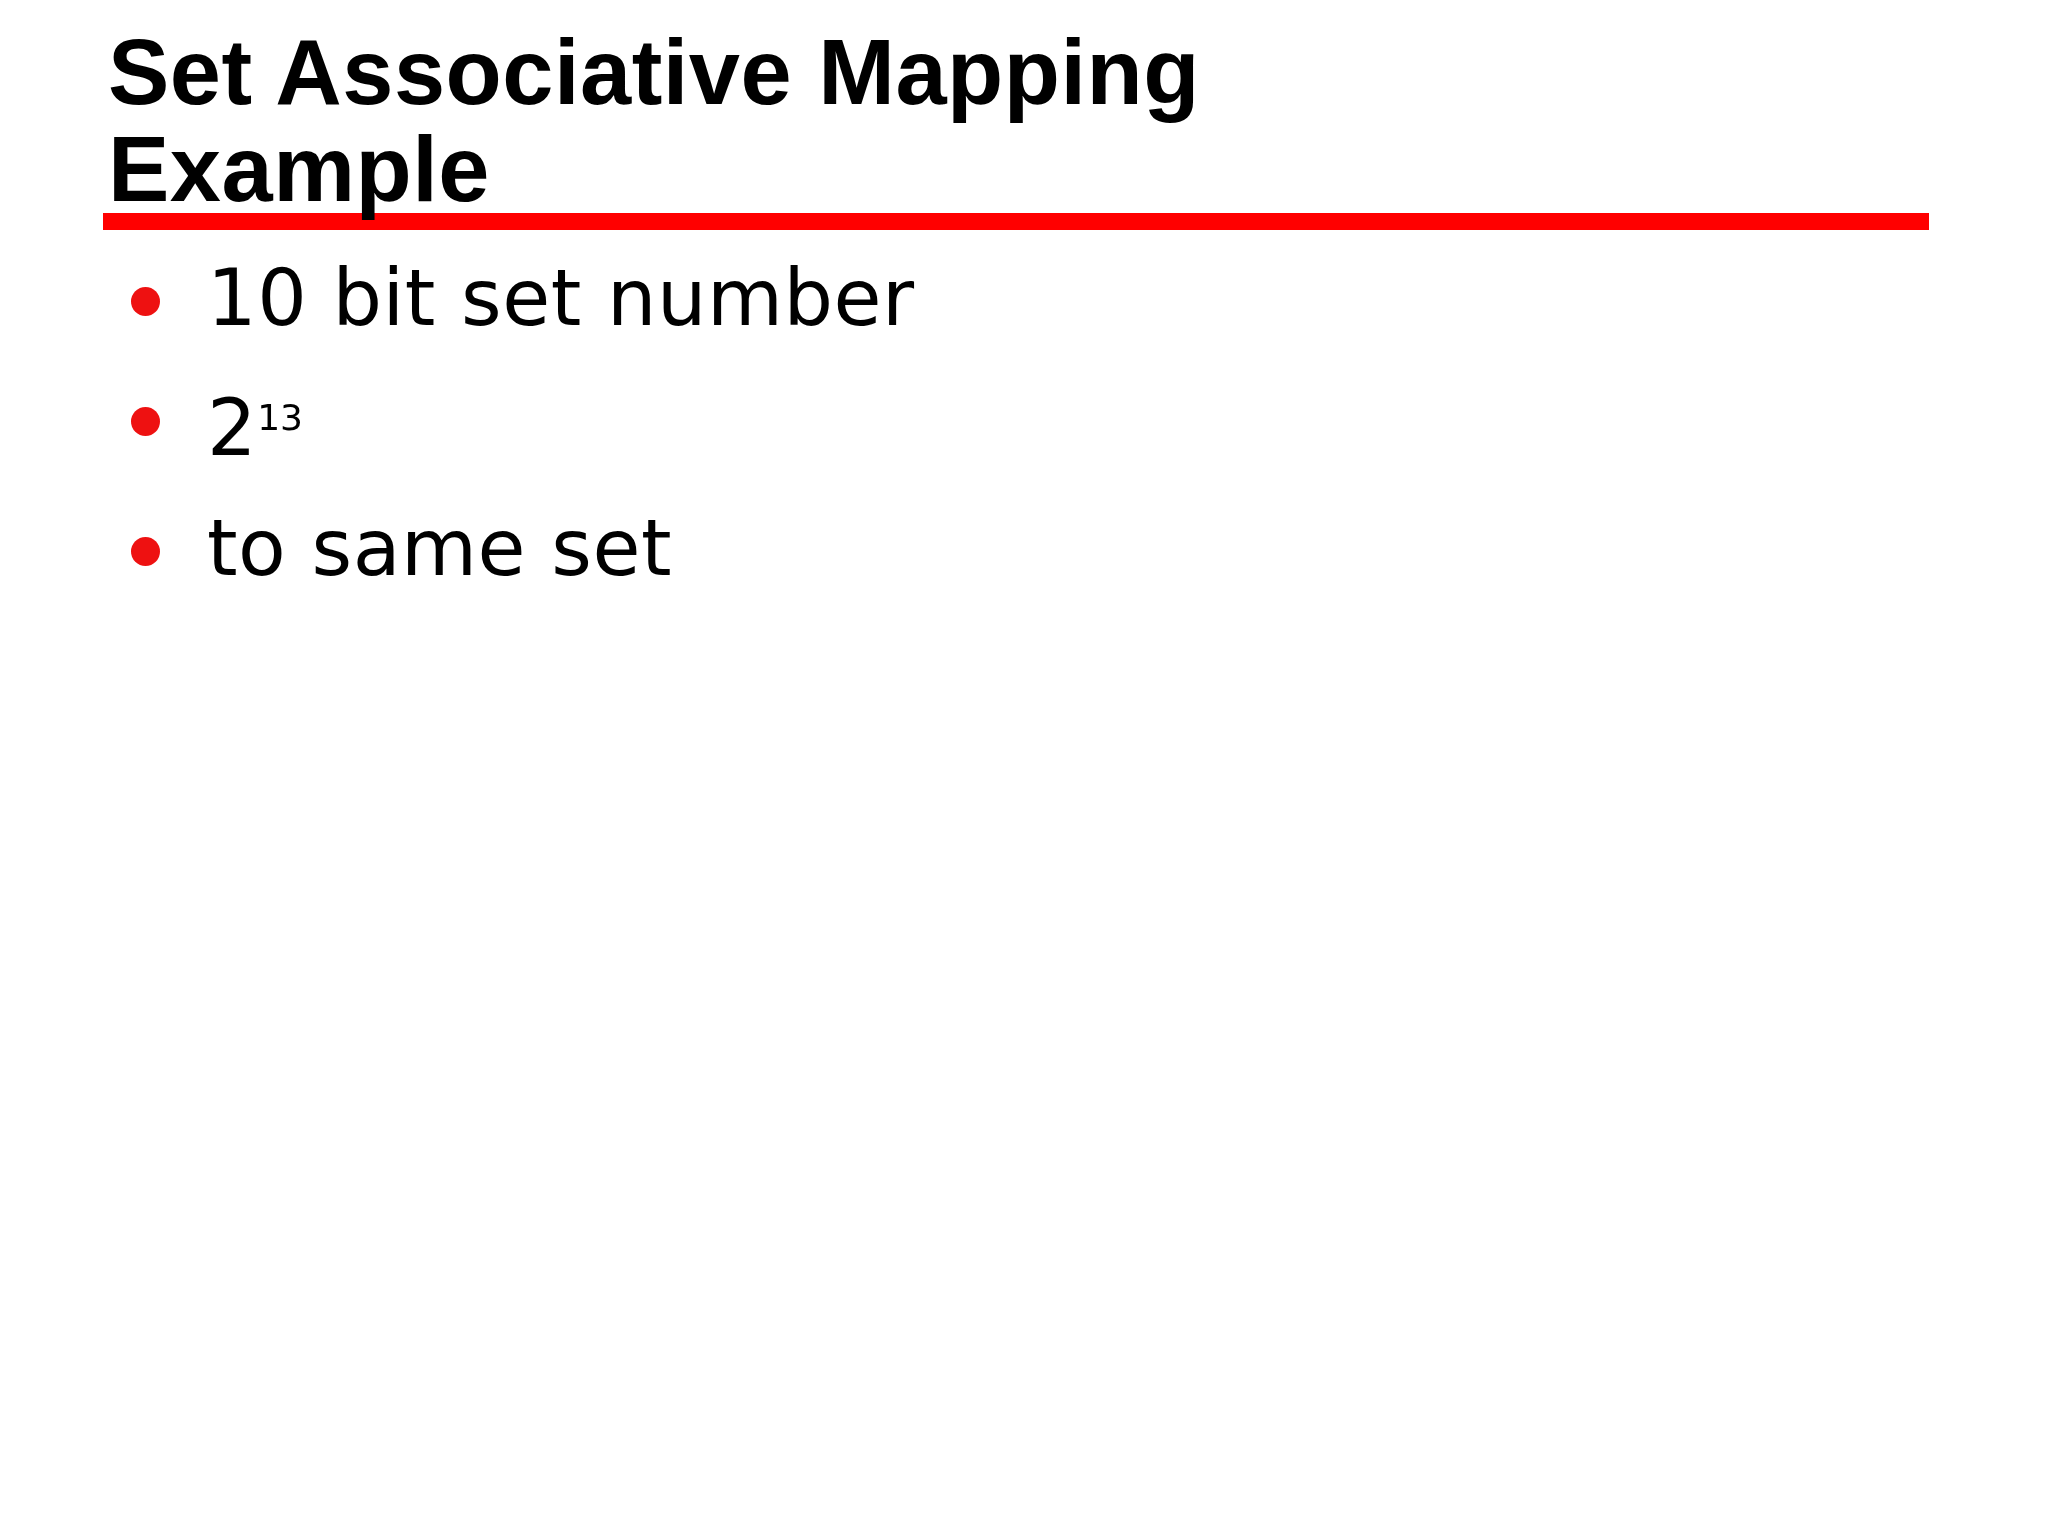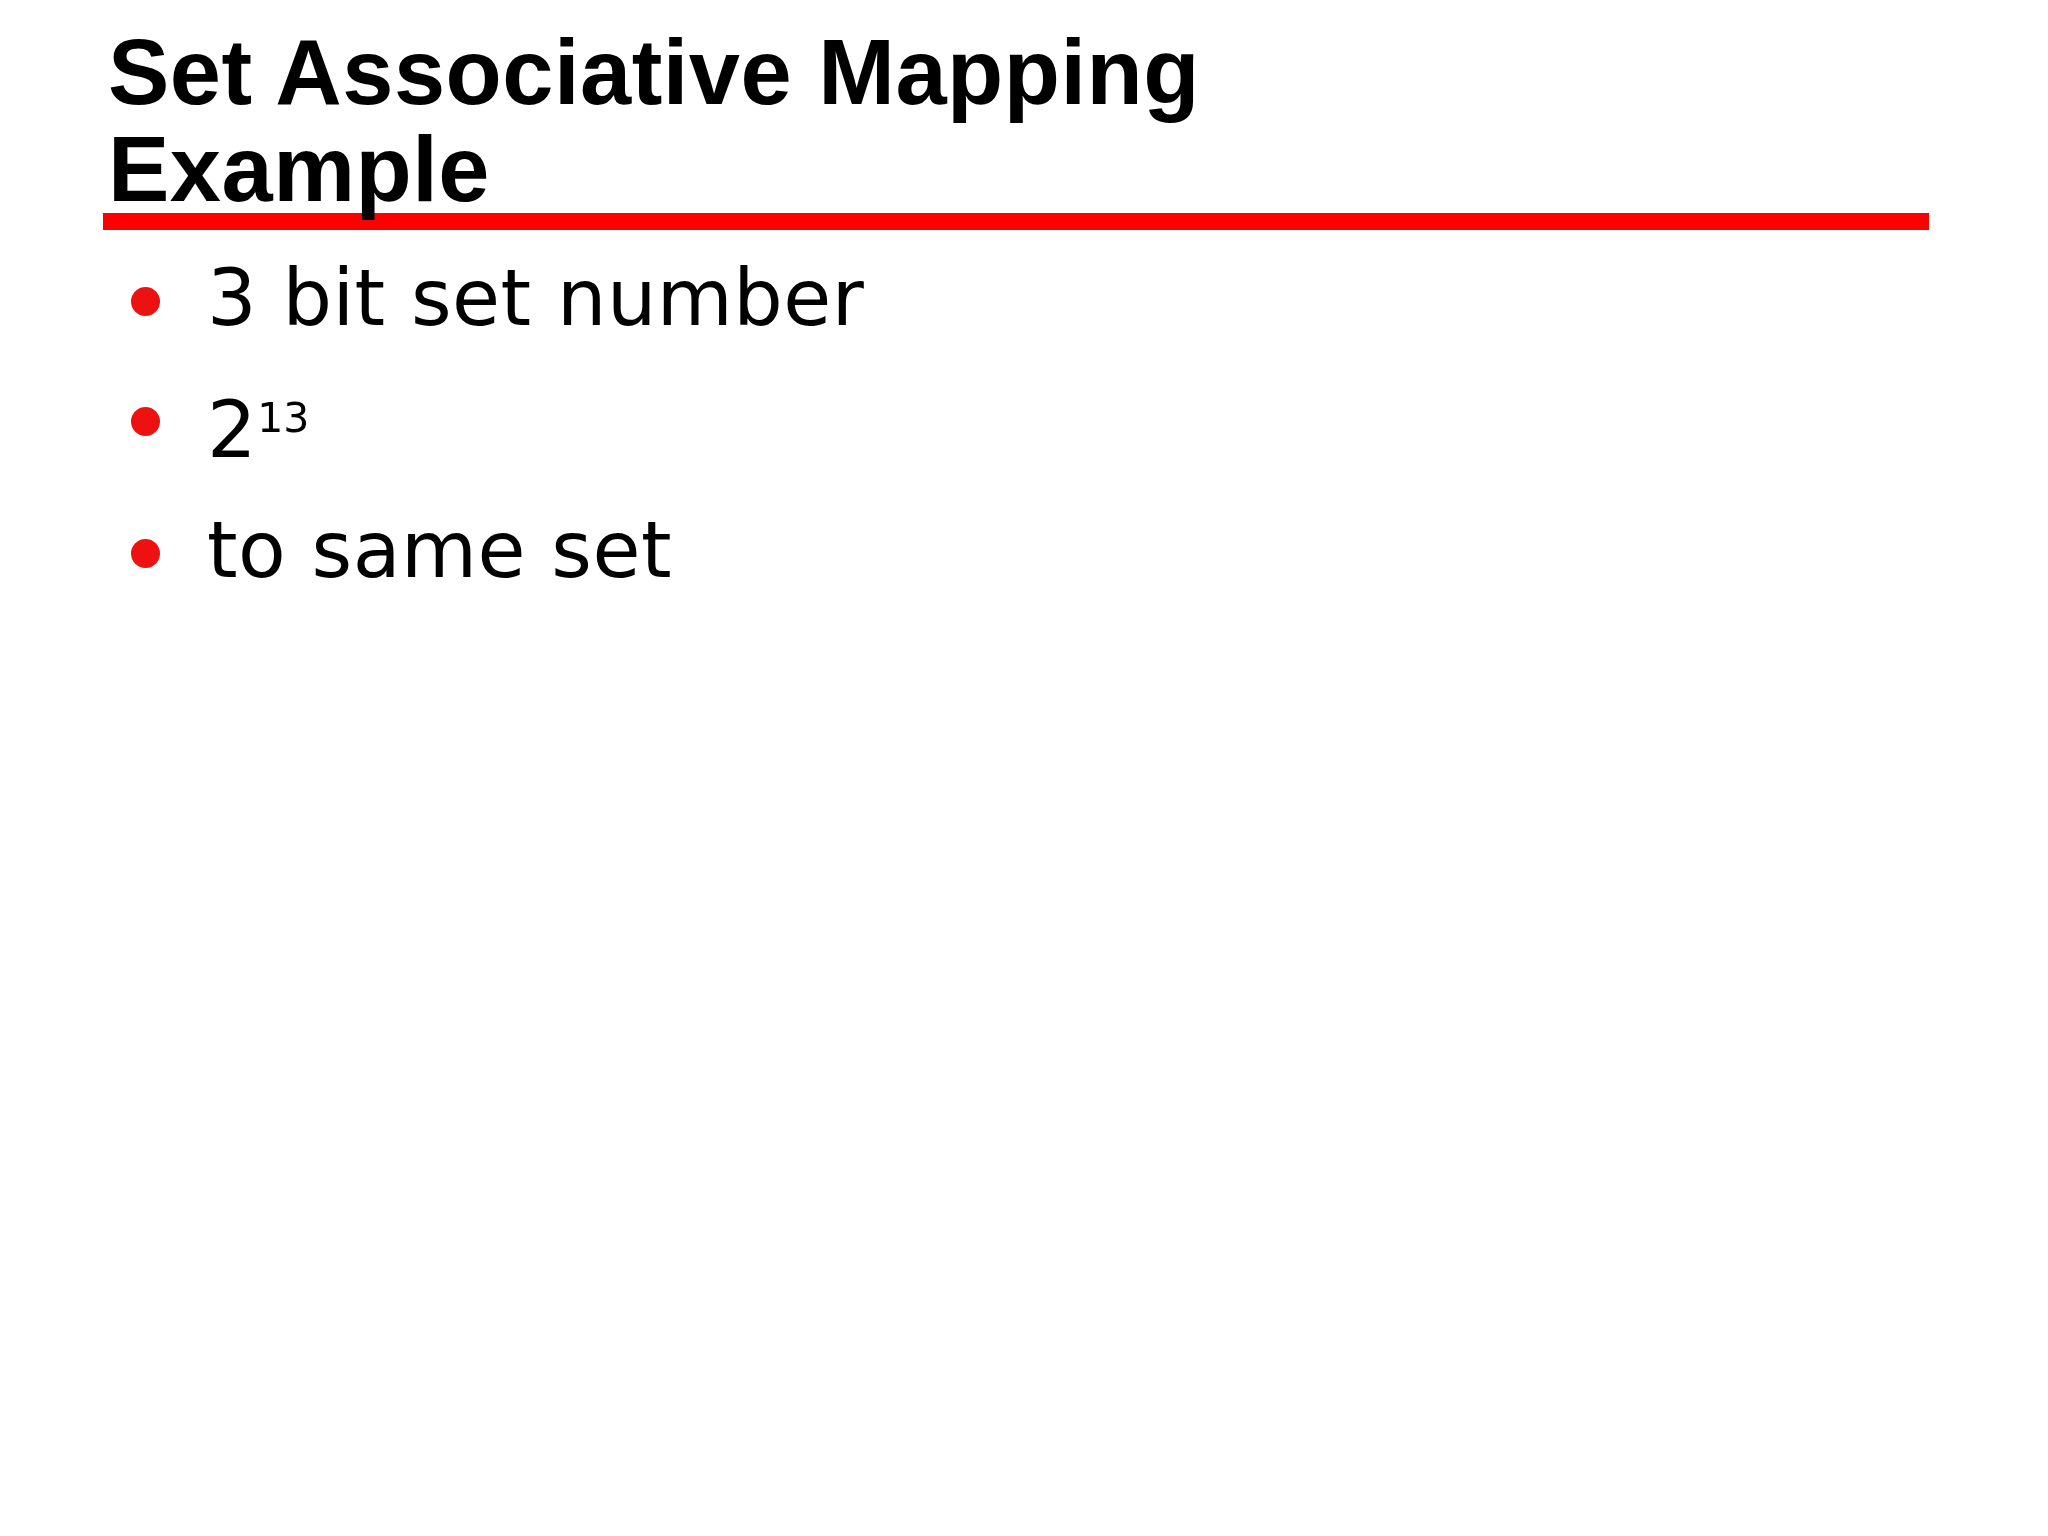--- a/index.html
+++ b/index.html
@@ -62,21 +62,21 @@
     background: var(--bullet-red, #ee1111);
     margin-top: 36px;
   }
   .text {
     margin-left: 47px;
   }
   .line {
     white-space: nowrap;
   }
   .sup {
-    font-size: 41px;
+    font-size: 36px;
     letter-spacing: 0;
     vertical-align: 25px;
     margin-top: 47px;
   }
 </style>
 </head>
 <body>
 
 <div class="slide">
 
@@ -85,21 +85,21 @@
     <div class="title-line">Example</div>
   </header>
 
   <div class="divider"></div>
 
   <ul class="bullets">
 
     <li class="bullet">
       <span class="dot"></span>
       <div class="text">
-        <div class="line">3 bit set number</div>
+        <div class="line">10 bit set number</div>
       </div>
     </li>
 
     <li class="bullet">
       <span class="dot"></span>
       <div class="text">
         <div class="line">
           <span>2</span><span class="sup">13</span>
         </div>
       </div>

